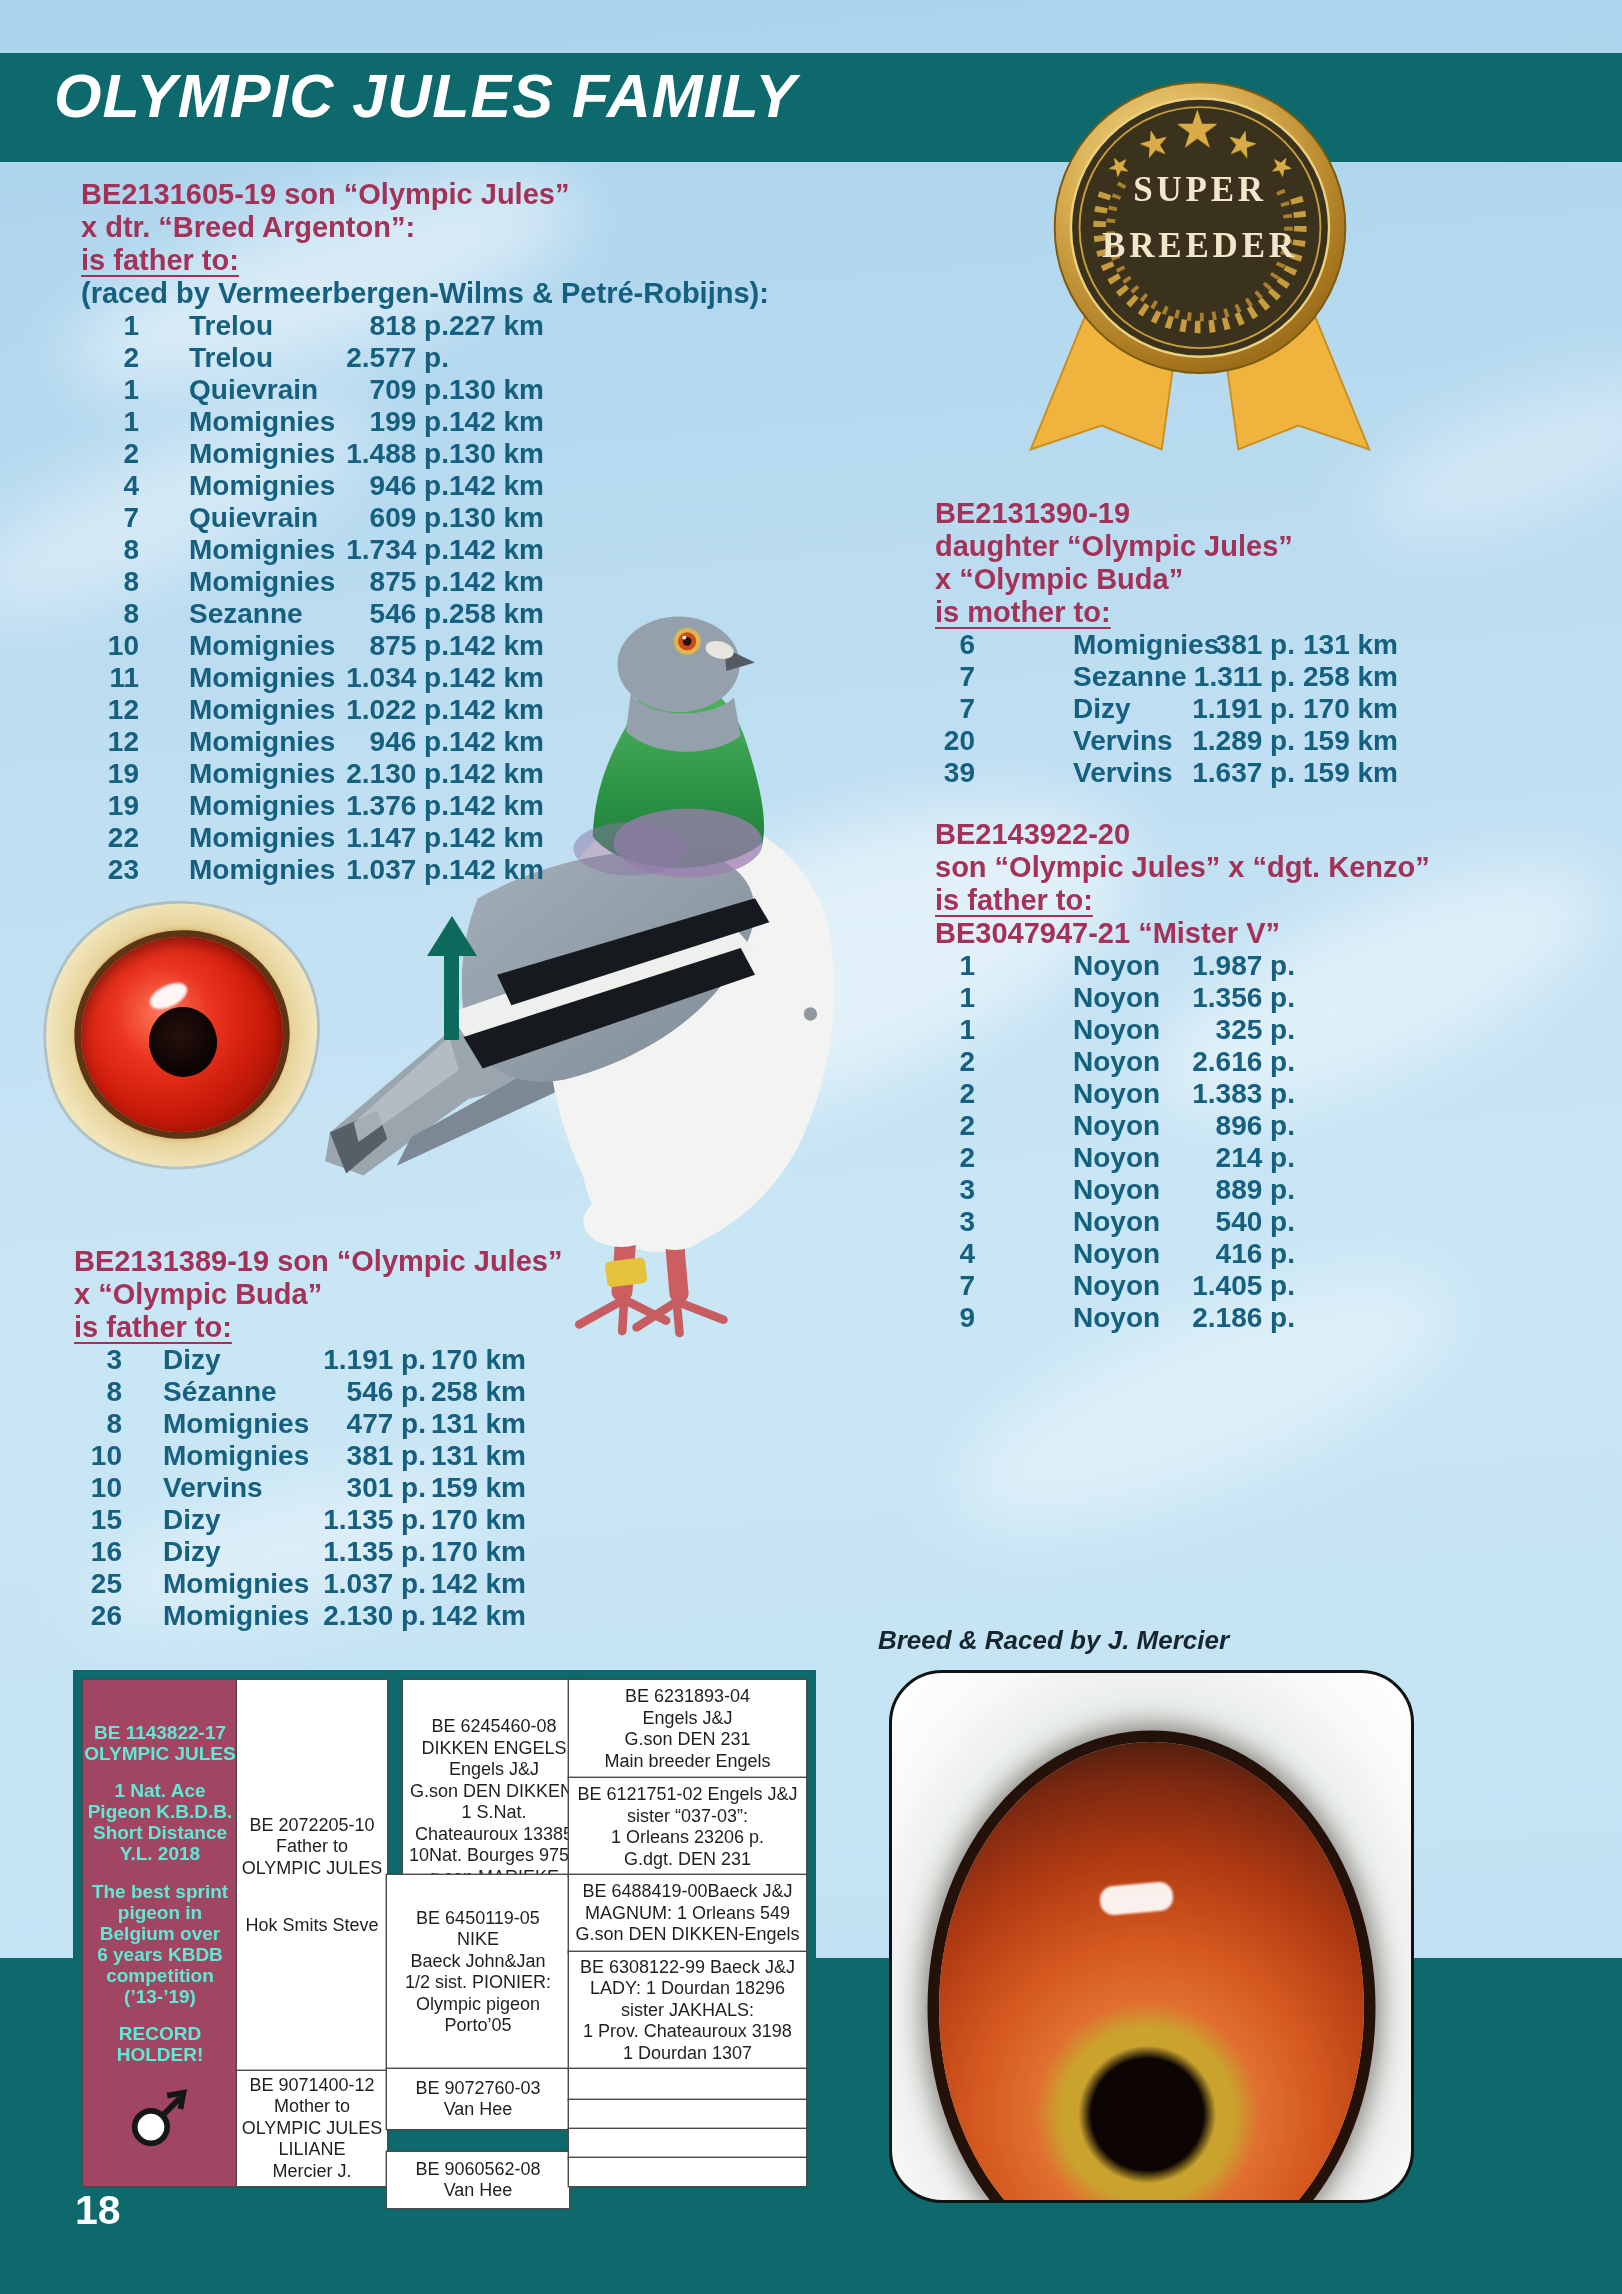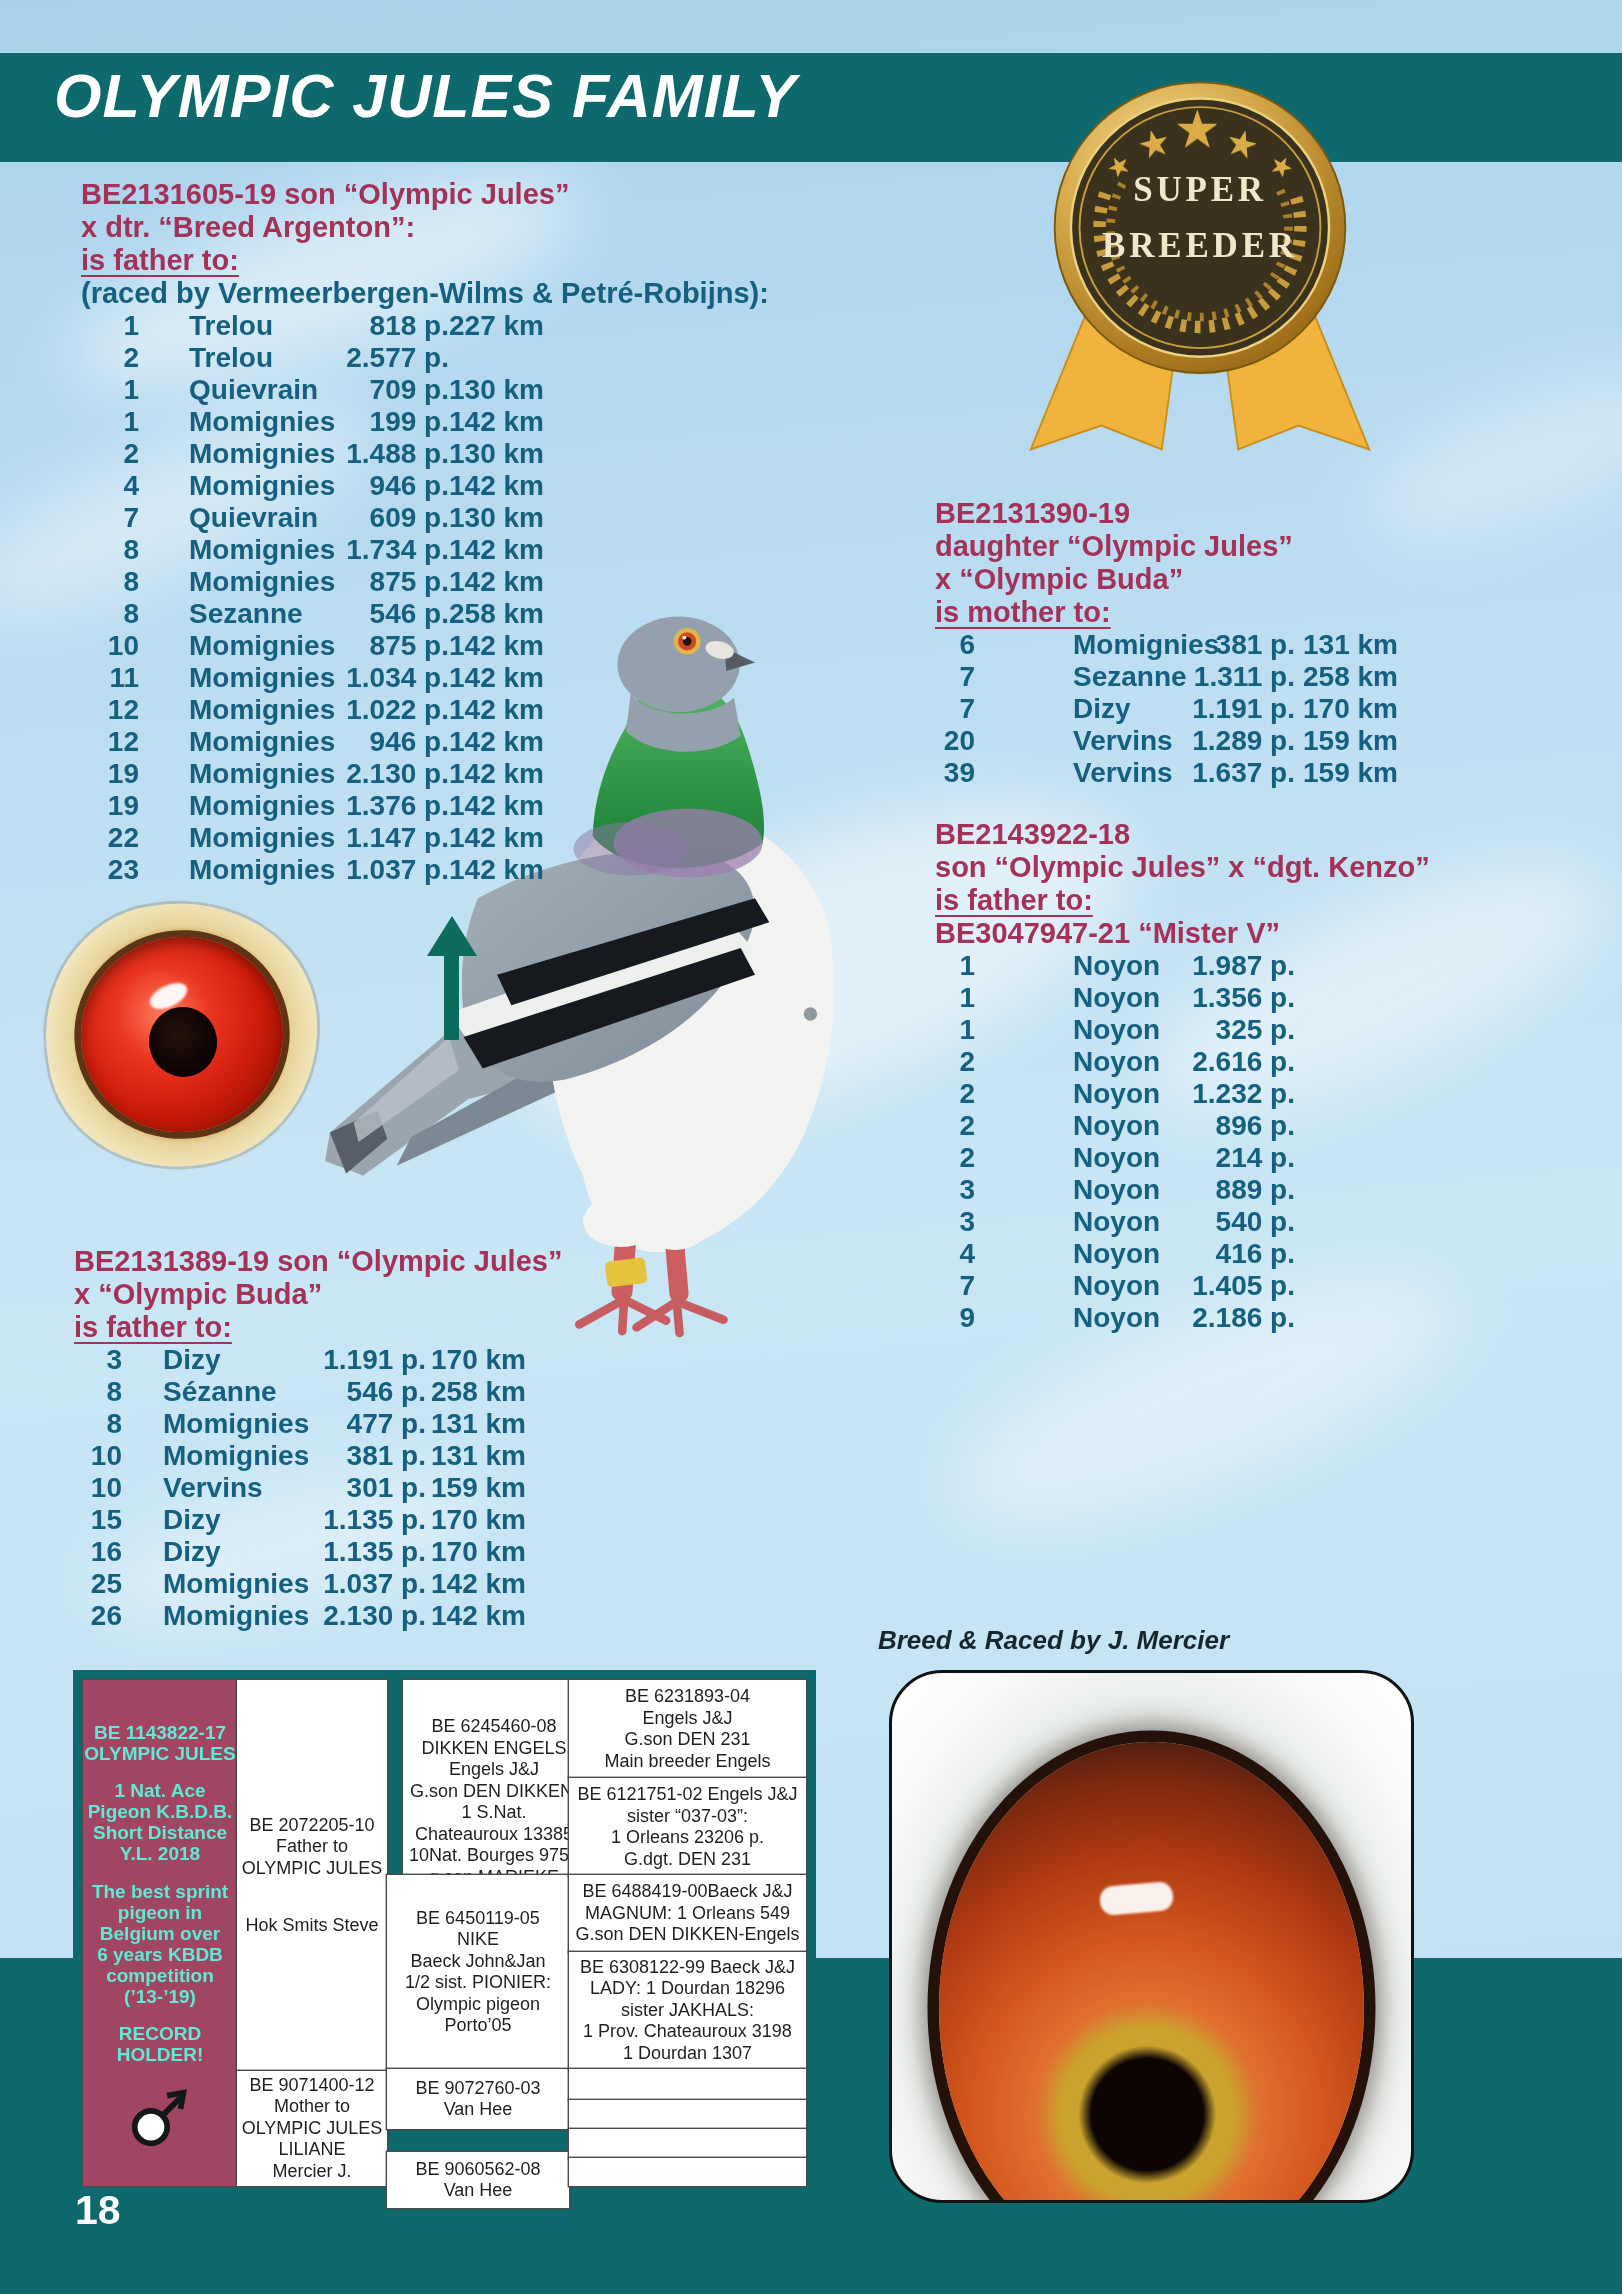--- a/index.html
+++ b/index.html
@@ -282,21 +282,21 @@
         <div class="rrow">
           <span class="cell c-rank">39</span>
           <span class="cell c-race">Vervins</span>
           <span class="cell c-count">1.637 p.</span>
           <span class="cell c-km">159 km</span>
         </div>
       </div>
   </section>
 
   <section class="block s3" style="left:913px;top:818px;">
-    <div class="t maroon">BE2143922-18</div>
+    <div class="t maroon">BE2143922-20</div>
     <div class="t maroon">son “Olympic Jules” x “dgt. Kenzo”</div>
     <div class="t maroon u">is father to:</div>
     <div class="t maroon">BE3047947-21 “Mister V”</div>
     <div class="rows">
         <div class="rrow">
           <span class="cell c-rank">1</span>
           <span class="cell c-race">Noyon</span>
           <span class="cell c-count">1.987 p.</span>
         </div>
         <div class="rrow">
@@ -310,21 +310,21 @@
           <span class="cell c-count">325 p.</span>
         </div>
         <div class="rrow">
           <span class="cell c-rank">2</span>
           <span class="cell c-race">Noyon</span>
           <span class="cell c-count">2.616 p.</span>
         </div>
         <div class="rrow">
           <span class="cell c-rank">2</span>
           <span class="cell c-race">Noyon</span>
-          <span class="cell c-count">1.232 p.</span>
+          <span class="cell c-count">1.383 p.</span>
         </div>
         <div class="rrow">
           <span class="cell c-rank">2</span>
           <span class="cell c-race">Noyon</span>
           <span class="cell c-count">896 p.</span>
         </div>
         <div class="rrow">
           <span class="cell c-rank">2</span>
           <span class="cell c-race">Noyon</span>
           <span class="cell c-count">214 p.</span>

